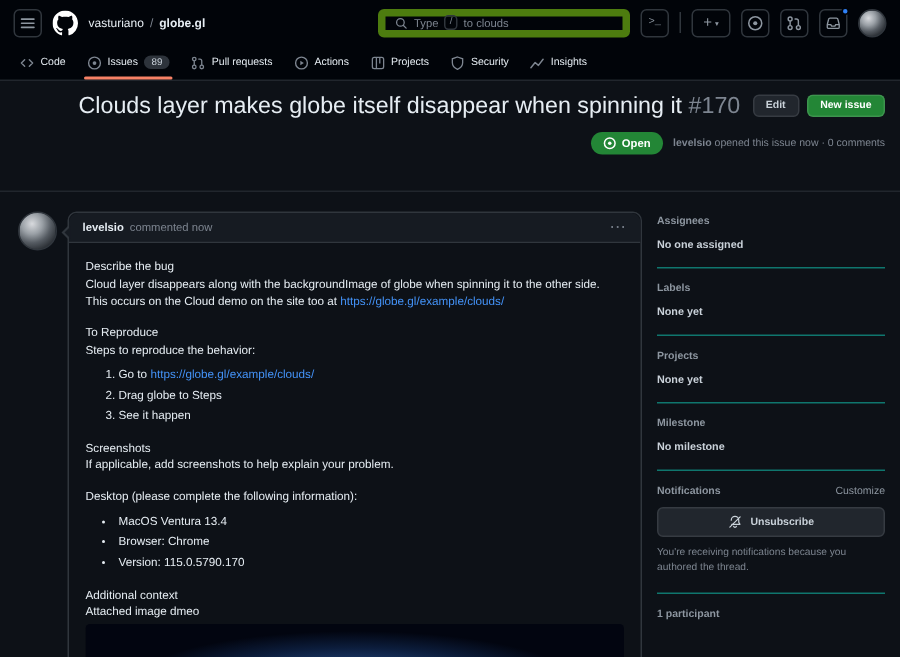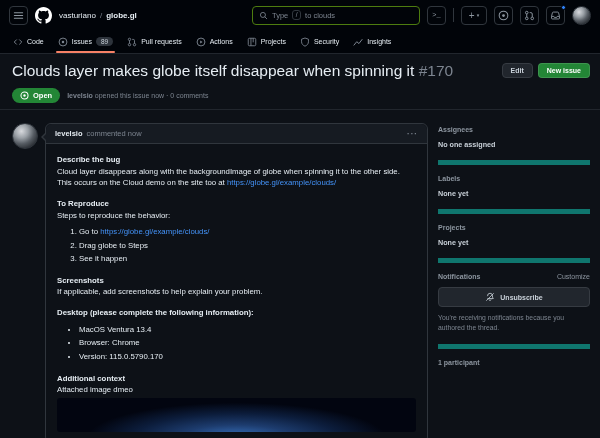--- a/index.html
+++ b/index.html
@@ -21,21 +21,21 @@
     display: flex; align-items: center; justify-content: center;
     color: #8d96a0; background: transparent; position: relative; flex: none;
   }
   .gh-logo { color: #fff; flex: none; }
   .brand { font-size: 8px; display: flex; gap: 4px; align-items: center; white-space: nowrap; }
   .brand .owner { color: #e6edf3; }
   .brand .sep { color: #7d8590; }
   .brand .repo { font-weight: 700; }
   .hspacer { flex: 1; }
   .search-box {
-    width: 168px; height: 19px; border: 1px solid #4d7c0f; border-radius: 4px;
+    width: 168px; height: 19px; border: 5px solid #4d7c0f; border-radius: 4px;
     display: flex; align-items: center; gap: 4px; padding: 0 6px;
     color: #7d8590; font-size: 7.5px;
   }
   .search-box .grow { flex: 1; }
   .key-hint {
     border: 1px solid #30363d; border-radius: 3px; font-size: 6.5px;
     padding: 0 2.5px; line-height: 8px; color: #7d8590;
   }
   .cmd-btn { font-family: "Liberation Mono", monospace; font-size: 7px; letter-spacing: 0; }
   .vdivider { width: 1px; height: 14px; background: #30363d; flex: none; }
@@ -66,31 +66,31 @@
     content: ""; position: absolute; left: 5px; right: 5px; bottom: 0;
     height: 2px; border-radius: 2px; background: #f78166;
   }
   .counter {
     background: #2d333b; border-radius: 999px; font-size: 6.5px;
     padding: 1px 5px; color: #c9d1d9;
   }
 
   
   .main { padding: 7px 10px 0 12px; }
-  .title-row { display: flex; justify-content: space-between; align-items: flex-start; gap: 8px; }
+  .title-row { display: flex; justify-content: flex-end; align-items: flex-start; gap: 8px; }
   .issue-title { font-size: 15.5px; font-weight: 400; line-height: 1.25; }
   .issue-number { color: #7d8590; font-weight: 400; }
   .title-actions { display: flex; gap: 5px; flex: none; padding-top: 2px; }
   .btn {
     font-size: 7px; font-weight: 700; color: #c9d1d9; background: #21262d;
     border: 1px solid #363b42; border-radius: 4px; padding: 3px 8px;
     font-family: "Liberation Sans", sans-serif; white-space: nowrap;
   }
   .btn-primary { background: #238636; border-color: rgba(255,255,255,0.12); color: #ffffff; }
-  .meta-row { display: flex; align-items: center; gap: 7px; margin: 8px 0 6px; }
+  .meta-row { display: flex; align-items: center; gap: 7px; margin: 8px 0 24px; justify-content: flex-end; }
   .state-badge {
     display: inline-flex; align-items: center; gap: 4px;
     background: #238636; color: #fff; font-size: 7.5px; font-weight: 700;
     border-radius: 999px; padding: 3px 8px;
   }
   .meta-text { font-size: 7px; color: #7d8590; }
   .meta-text .author { font-weight: 700; }
   .full-divider { height: 1px; background: #21262d; margin: 0 -10px 0 -12px; }
 
   
@@ -113,35 +113,35 @@
   .comment-header {
     background: #161b22; border-bottom: 1px solid #30363d;
     border-radius: 6px 6px 0 0; padding: 5px 9px;
     display: flex; align-items: center; gap: 4px; font-size: 7.5px; color: #7d8590;
   }
   .comment-header .author { color: #e6edf3; font-weight: 700; }
   .kebab { margin-left: auto; letter-spacing: 1px; font-weight: 700; color: #7d8590; font-size: 8px; }
 
   .comment-body { padding: 10px 11px 0; font-size: 7.8px; line-height: 1.45; color: #e6edf3; }
   .md-block { margin-bottom: 10px; }
-  .md-heading { font-weight: 700; }
+  .md-heading { font-weight: 400; }
   .comment-body a { color: #4493f8; text-decoration: none; }
   .comment-body ol { margin: 5px 0 10px; padding-left: 22px; }
   .comment-body ul { margin: 5px 0 10px; padding-left: 22px; list-style: disc; }
   .comment-body li { margin: 2.5px 0; }
   .attachment {
     margin-top: 3px; height: 34px; border-radius: 3px;
     background:
       radial-gradient(ellipse 52% 130% at 50% 118%, #3a76c4 0%, #1d3c6e 30%, #0c1d3c 55%, #020510 80%),
       #02040a;
   }
 
   
   .sidebar { width: 152px; flex: none; font-size: 7px; }
-  .sb-section { padding: 10px 0 11px; border-bottom: 5px solid #0f766e; }
+  .sb-section { padding: 10px 0 11px; border-bottom: 1px solid #0f766e; }
   .sb-section.first { padding-top: 3px; }
   .sb-section.last { border-bottom: none; }
   .sb-title { color: #8d96a0; font-weight: 700; font-size: 7px; margin-bottom: 7px; }
   .sb-value { color: #c9d1d9; font-weight: 600; font-size: 7.2px; }
   .notif-head { display: flex; justify-content: space-between; align-items: center; margin-bottom: 7px; }
   .customize-link { color: #8d96a0; font-weight: 400; }
   .unsub-btn {
     width: 100%; display: flex; align-items: center; justify-content: center; gap: 5px;
     background: #21262d; border: 1px solid #363b42; border-radius: 4px;
     padding: 4px 0; font-size: 7px; font-weight: 700; color: #c9d1d9;
@@ -370,20 +370,24 @@
       <div class="sb-section">
         <div class="sb-title">Labels</div>
         <div class="sb-value">None yet</div>
       </div>
 
       <div class="sb-section">
         <div class="sb-title">Projects</div>
         <div class="sb-value">None yet</div>
       </div>
 
+      <div class="sb-section">
+        <div class="sb-title">Milestone</div>
+        <div class="sb-value">No milestone</div>
+      </div>
 
 
       <div class="sb-section">
         <div class="notif-head">
           <span class="sb-title" style="margin-bottom:0">Notifications</span>
           <a class="customize-link">Customize</a>
         </div>
         <button class="unsub-btn">
           <svg width="10" height="10" viewBox="0 0 16 16" fill="none" stroke="currentColor" stroke-width="1.3" stroke-linecap="round" stroke-linejoin="round">
               <path d="M4 6a4 4 0 0 1 8 0v2.3l1.3 2.2H4.5"></path>

